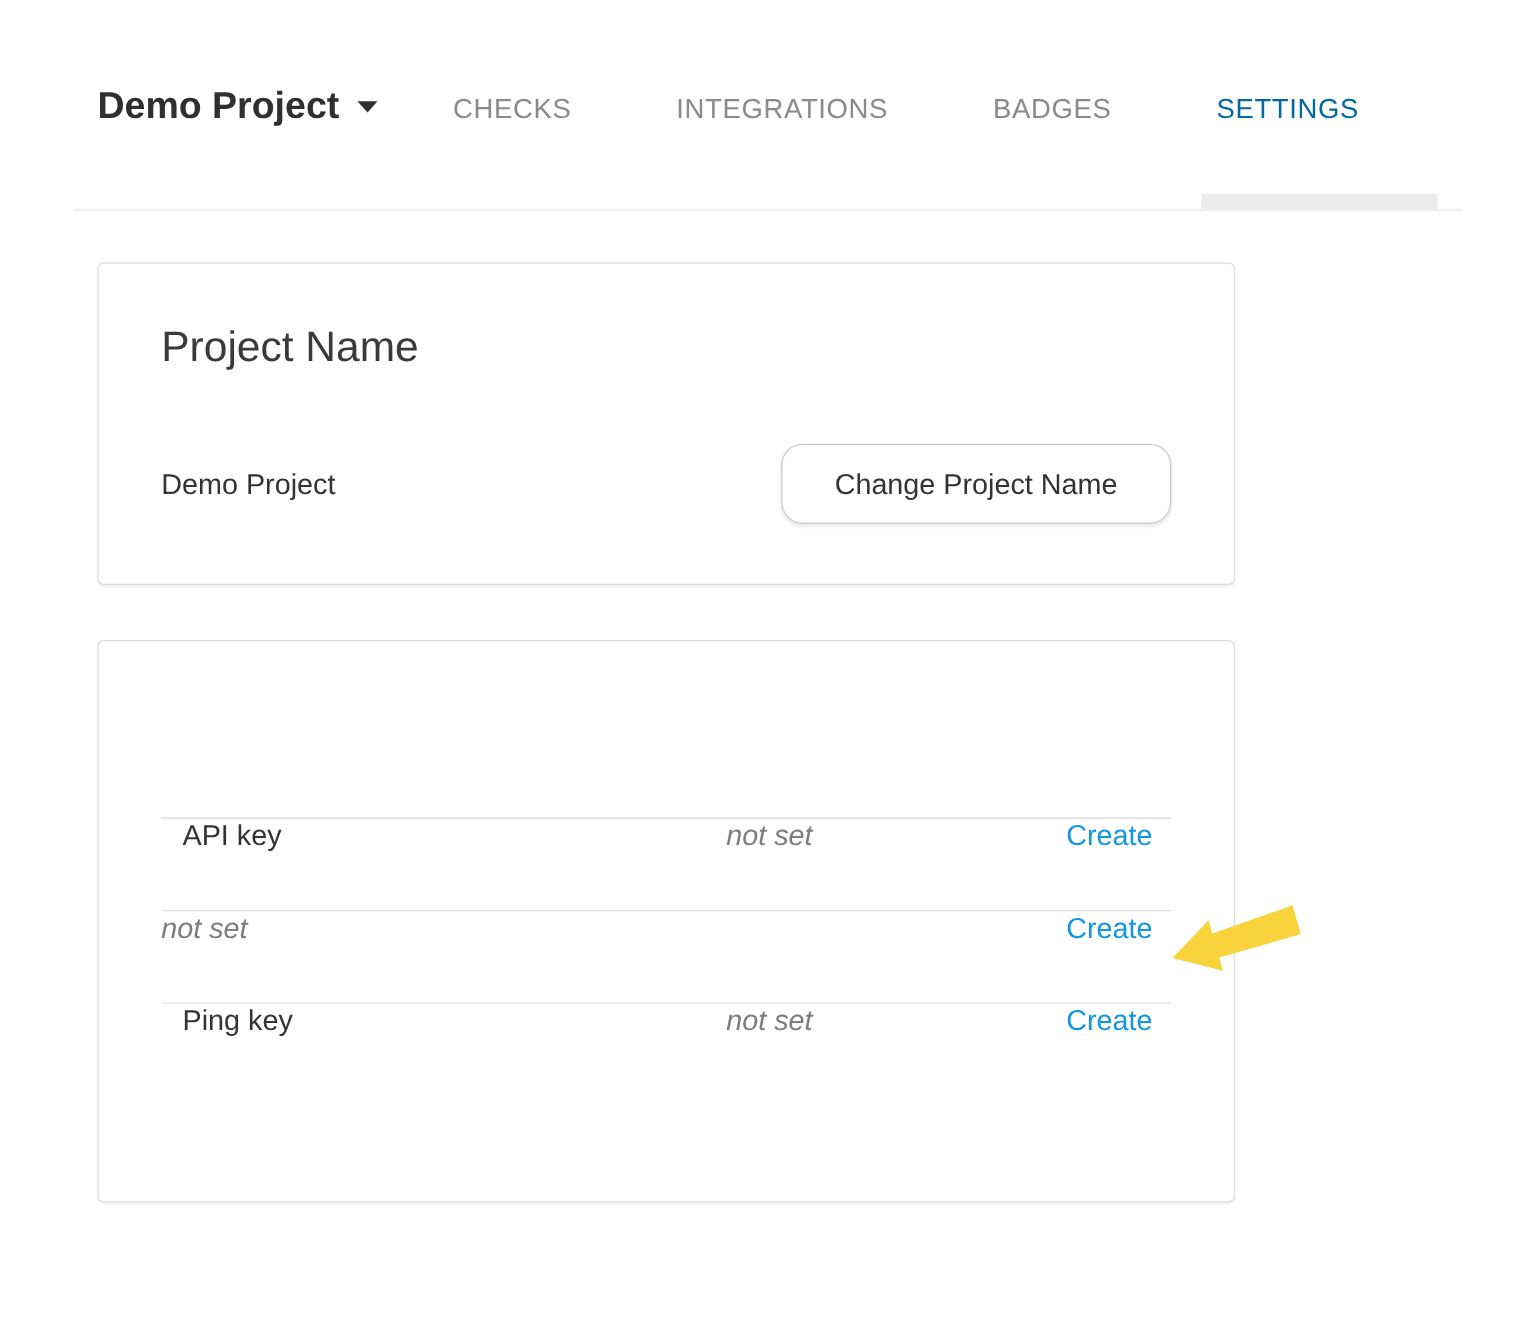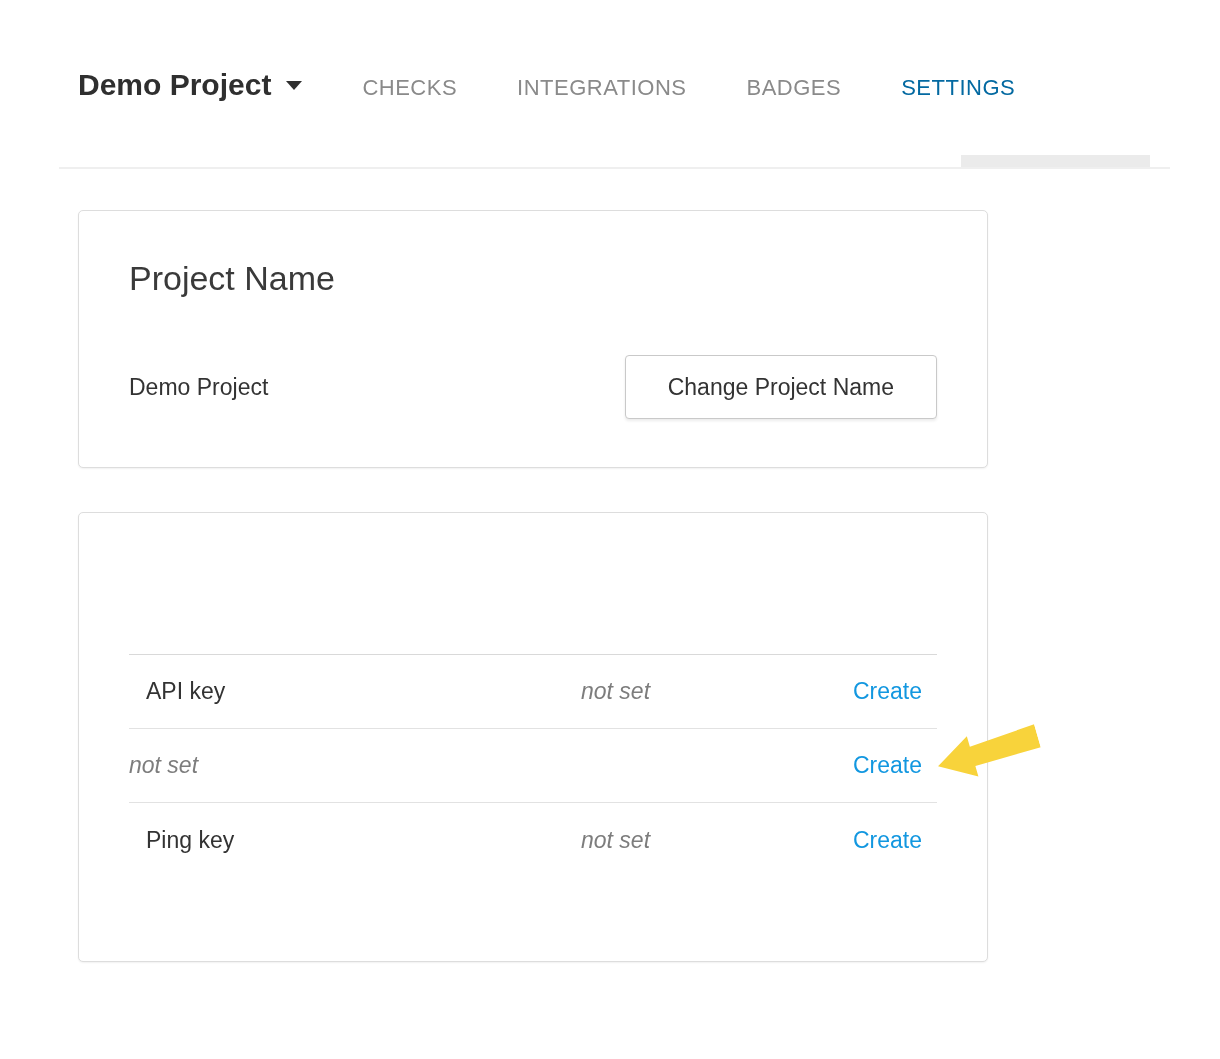--- a/index.html
+++ b/index.html
@@ -31,21 +31,21 @@
   .project-title{
     font-size:30px;font-weight:bold;color:#2f2f2f;line-height:38px;
   }
   .caret{
     width:0;height:0;margin-left:15px;
     border-left:8px solid transparent;
     border-right:8px solid transparent;
     border-top:9px solid #2f2f2f;
     display:inline-block;
   }
-  .tabs{display:flex;gap:60px;margin-left:60px;align-items:flex-start;}
+  .tabs{display:flex;gap:84px;margin-left:60px;align-items:flex-start;}
   .tab{
     font-size:22px;letter-spacing:0.5px;color:var(--text_gray);
     cursor:pointer;white-space:nowrap;
   }
   .tab.active{color:#0369a1;}
   .settings-indicator{
     position:absolute;left:961px;top:155px;width:189px;height:13px;
     background:#ebebeb;
   }
   .header-divider{
@@ -68,33 +68,33 @@
   }
 
   
   .name-row{
     position:absolute;left:50px;right:50px;top:144px;height:64px;
     display:flex;justify-content:space-between;align-items:center;
   }
   .project-name-value{font-size:23px;color:#333;}
   .btn{
     height:64px;padding:0 42px;
-    background:#fff;border:1px solid #c9c9c9;border-radius:4px;
+    background:#fff;border:1px solid #c9c9c9;border-radius:17px;
     font-family:inherit;font-size:23px;color:#333;
     box-shadow:0 2px 3px rgba(0,0,0,0.08);
     cursor:pointer;white-space:nowrap;
   }
 
   
   .api-table{
     position:absolute;left:50px;right:50px;top:141px;
     border-top:1px solid #d9d9d9;
   }
   .api-row{
-    display:flex;align-items:center;height:74px;
+    display:flex;align-items:flex-start;height:74px;
     border-bottom:1px solid #e2e2e2;
   }
   .api-row:last-child{border-bottom:none;}
   .api-row .col-label{
     width:452px;padding-left:17px;font-size:23px;color:#333;
   }
   .api-row .col-value{
     width:258px;font-size:23px;font-style:italic;color:#7d7d7d;
   }
   .api-row .col-action{

